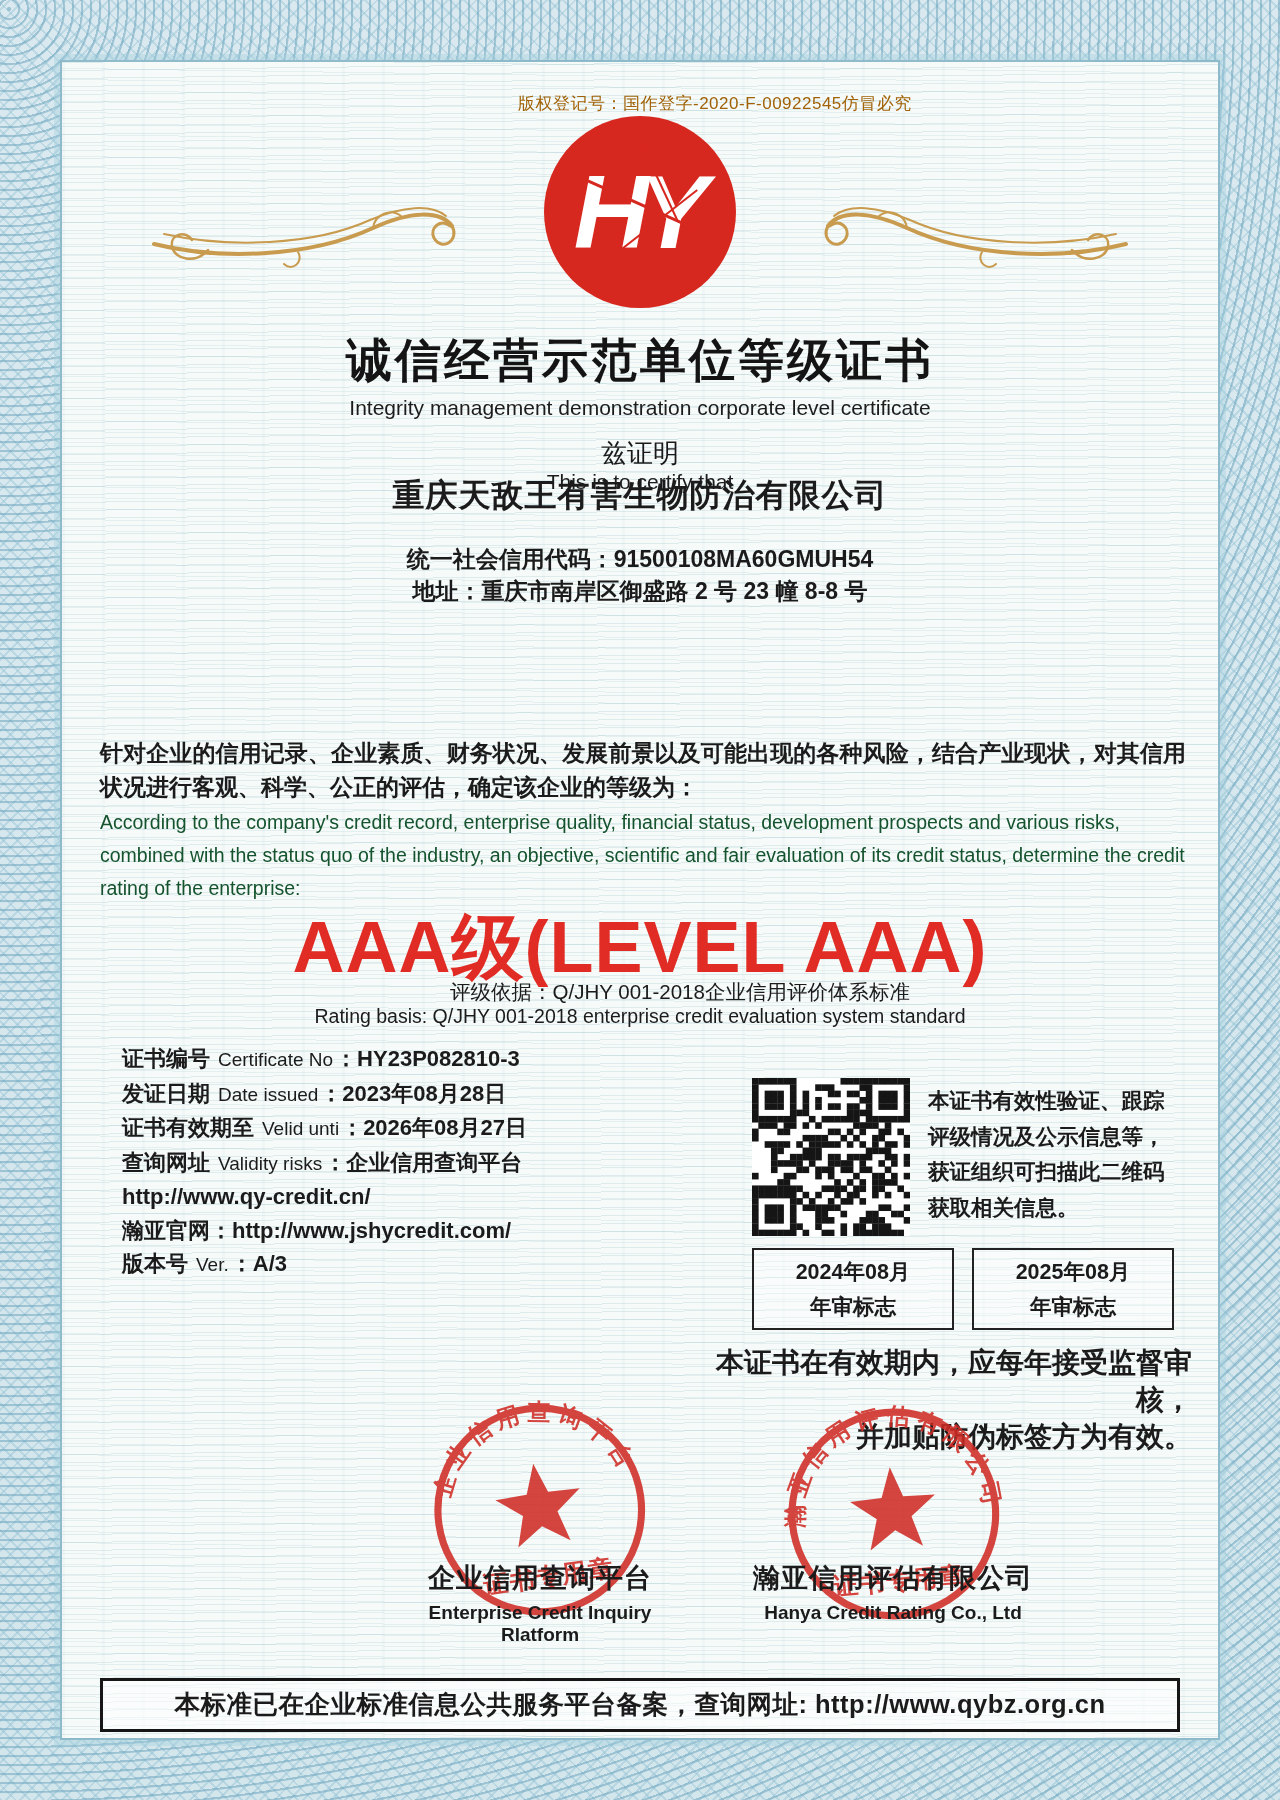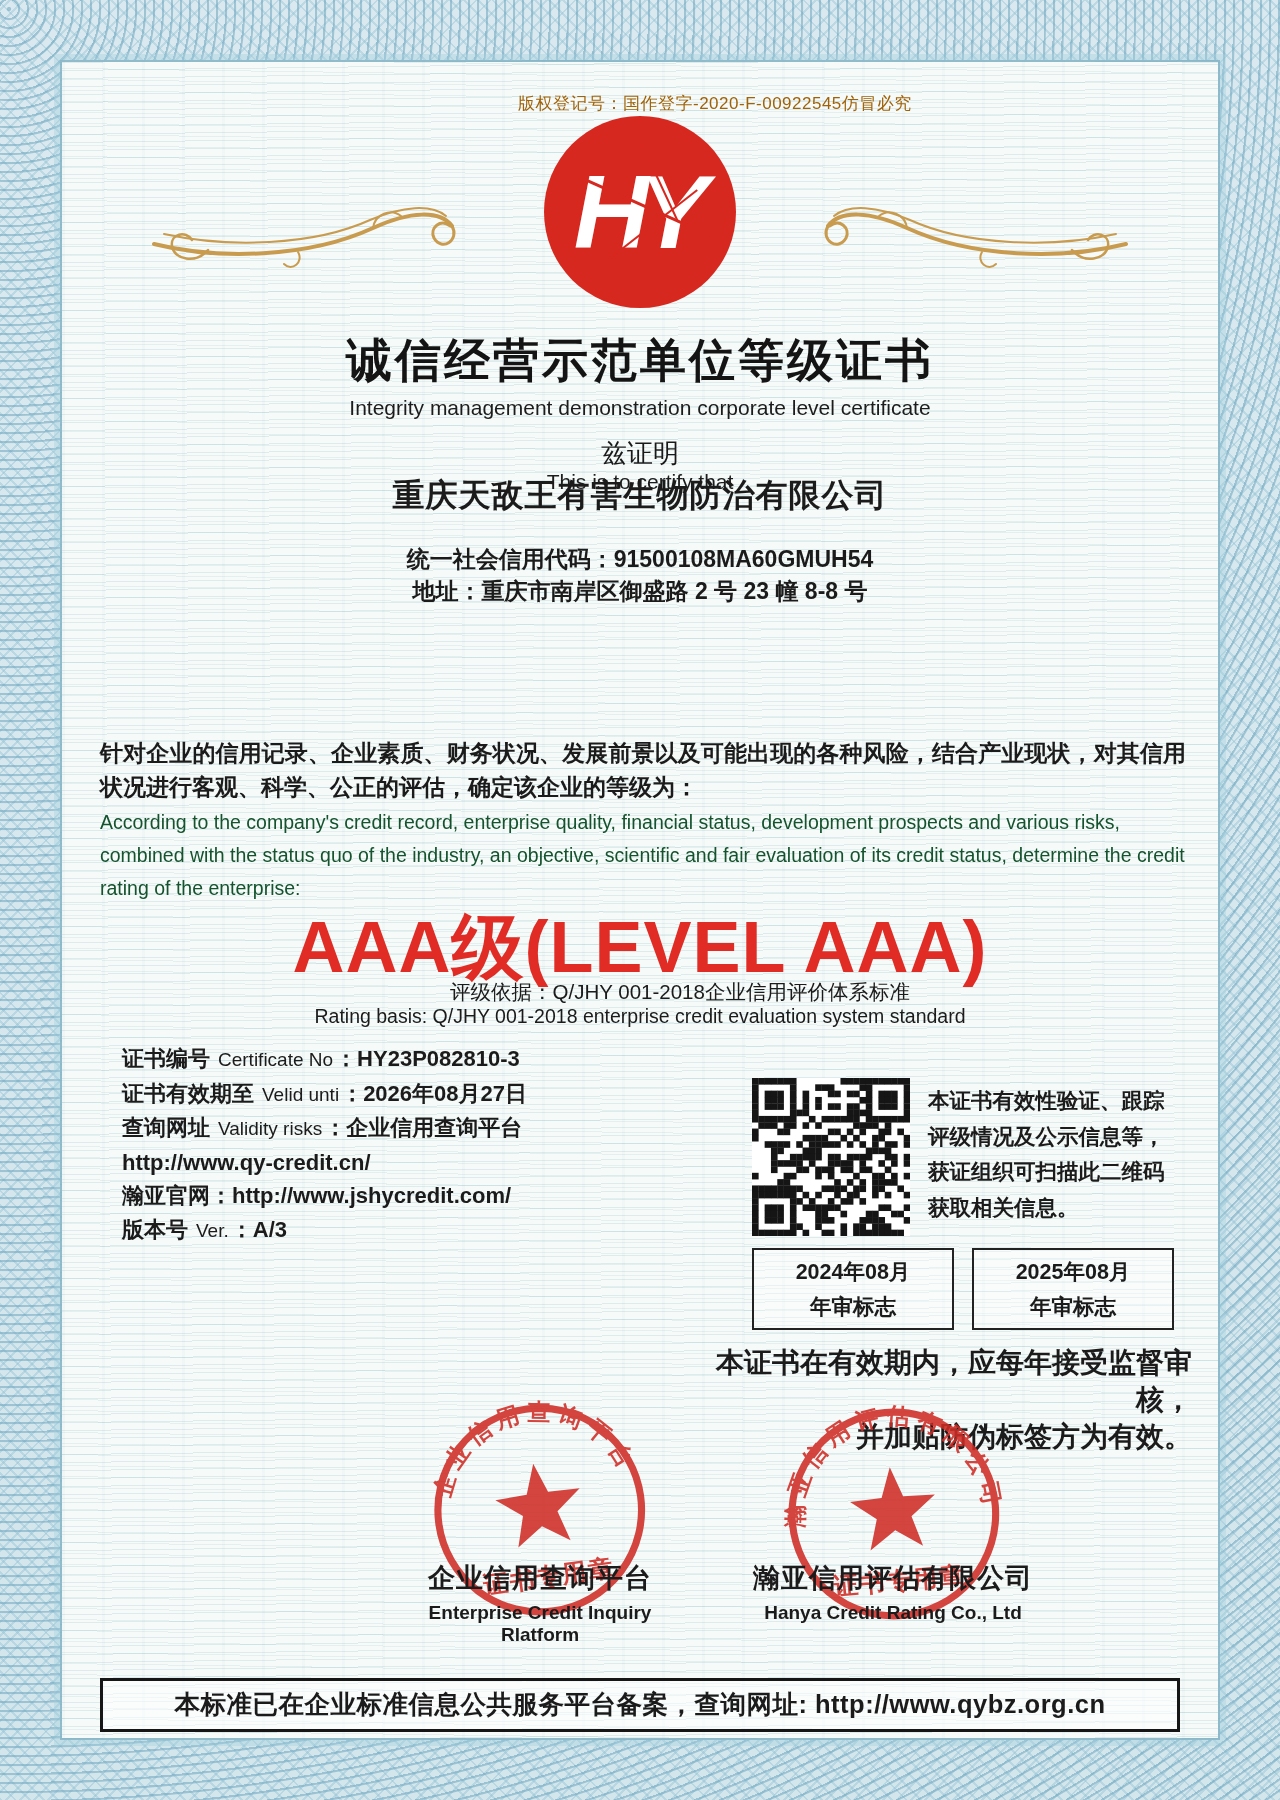--- a/index.html
+++ b/index.html
@@ -109,20 +109,21 @@
 
 <div class="abs para-cn">针对企业的信用记录、企业素质、财务状况、发展前景以及可能出现的各种风险，结合产业现状，对其信用状况进行客观、科学、公正的评估，确定该企业的等级为：</div>
 <div class="abs para-en">According to the company's credit record, enterprise quality, financial status, development prospects and various risks, combined with the status quo of the industry, an objective, scientific and fair evaluation of its credit status, determine the credit rating of the enterprise:</div>
 
 <div class="abs ctr level">AAA级(LEVEL AAA)</div>
 <div class="abs ctr basis-cn">评级依据：Q/JHY 001-2018企业信用评价体系标准</div>
 <div class="abs ctr basis-en">Rating basis: Q/JHY 001-2018 enterprise credit evaluation system standard</div>
 
 <div class="abs details">
   <div class="detail-line"><span class="d-cn">证书编号</span><span class="d-en">Certificate No</span><span>：</span><span class="d-val">HY23P082810-3</span></div>
+  <div class="detail-line"><span class="d-cn">发证日期</span><span class="d-en">Date issued</span><span>：</span><span class="d-val">2023年08月28日</span></div>
   <div class="detail-line"><span class="d-cn">证书有效期至</span><span class="d-en">Velid unti</span><span>：</span><span class="d-val">2026年08月27日</span></div>
   <div class="detail-line"><span class="d-cn">查询网址</span><span class="d-en">Validity risks</span><span>：</span><span class="d-val">企业信用查询平台</span></div>
   <div class="detail-line"><span class="d-val">http://www.qy-credit.cn/</span></div>
   <div class="detail-line"><span class="d-cn">瀚亚官网</span><span>：</span><span class="d-val">http://www.jshycredit.com/</span></div>
   <div class="detail-line"><span class="d-cn">版本号</span><span class="d-en">Ver.</span><span>：</span><span class="d-val">A/3</span></div>
 </div>
 
 <div class="abs qr-wrap">
   <svg id="qr" width="158" height="158" viewBox="0 0 158 158">
       <rect x="0" y="0" width="6.62" height="6.62" fill="#151515"></rect>

